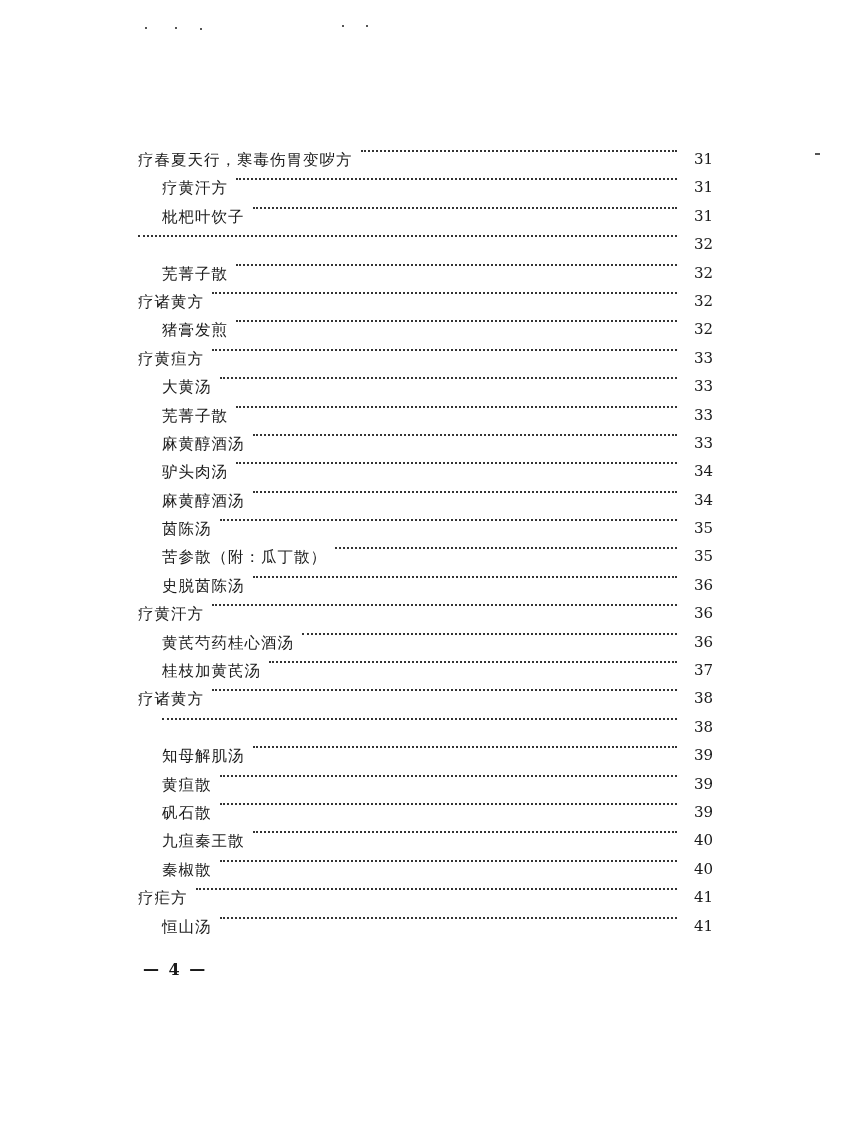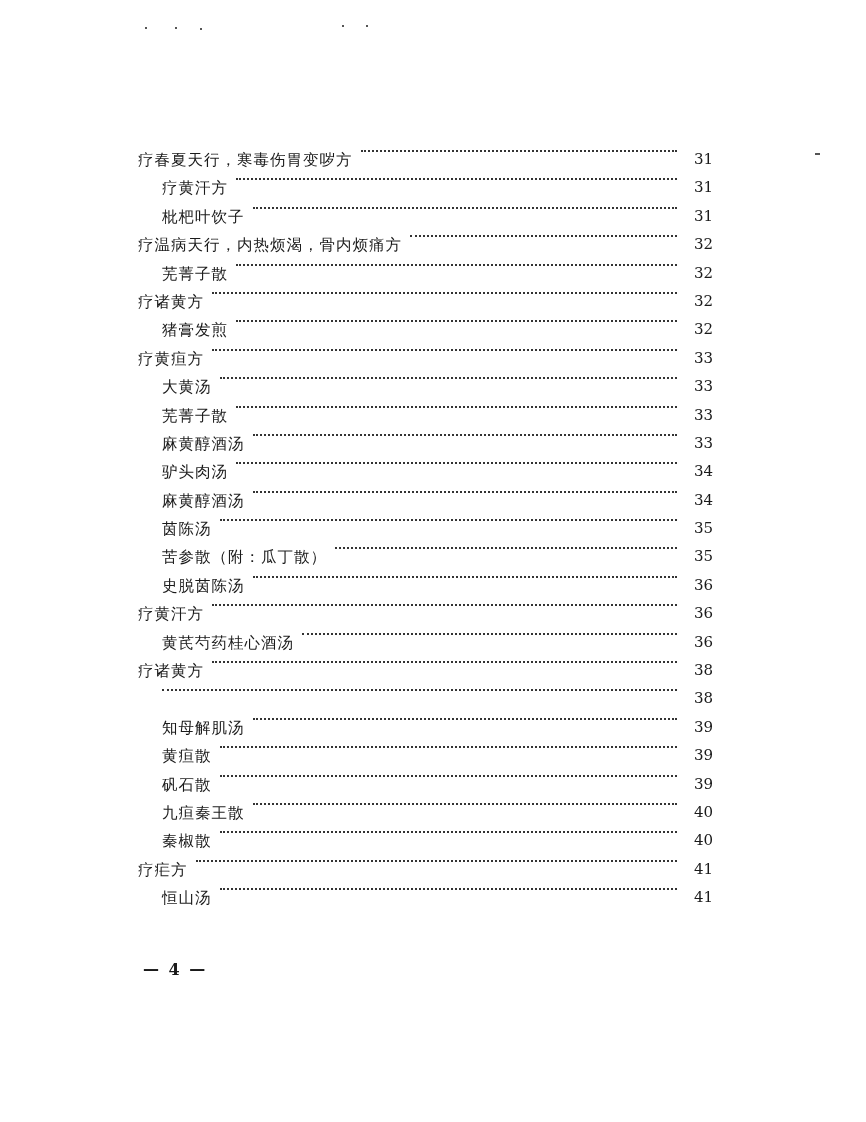--- a/index.html
+++ b/index.html
@@ -27,21 +27,20 @@
       <span class="title">疗黄汗方</span>
       <span class="dots"></span>
       <span class="page">31</span>
     </div>
     <div class="row l2">
       <span class="title">枇杷叶饮子</span>
       <span class="dots"></span>
       <span class="page">31</span>
     </div>
     <div class="row">
-      <span class="title">疗温病天行，内热烦渴，骨内烦痛方</span>
       <span class="dots"></span>
       <span class="page">32</span>
     </div>
     <div class="row l2">
       <span class="title">芜菁子散</span>
       <span class="dots"></span>
       <span class="page">32</span>
     </div>
     <div class="row">
       <span class="title">疗诸黄方</span>
@@ -101,20 +100,25 @@
     <div class="row">
       <span class="title">疗黄汗方</span>
       <span class="dots"></span>
       <span class="page">36</span>
     </div>
     <div class="row l2">
       <span class="title">黄芪芍药桂心酒汤</span>
       <span class="dots"></span>
       <span class="page">36</span>
     </div>
+    <div class="row l2">
+      <span class="title">桂枝加黄芪汤</span>
+      <span class="dots"></span>
+      <span class="page">37</span>
+    </div>
     <div class="row">
       <span class="title">疗诸黄方</span>
       <span class="dots"></span>
       <span class="page">38</span>
     </div>
     <div class="row l2">
       <span class="dots"></span>
       <span class="page">38</span>
     </div>
     <div class="row l2">

